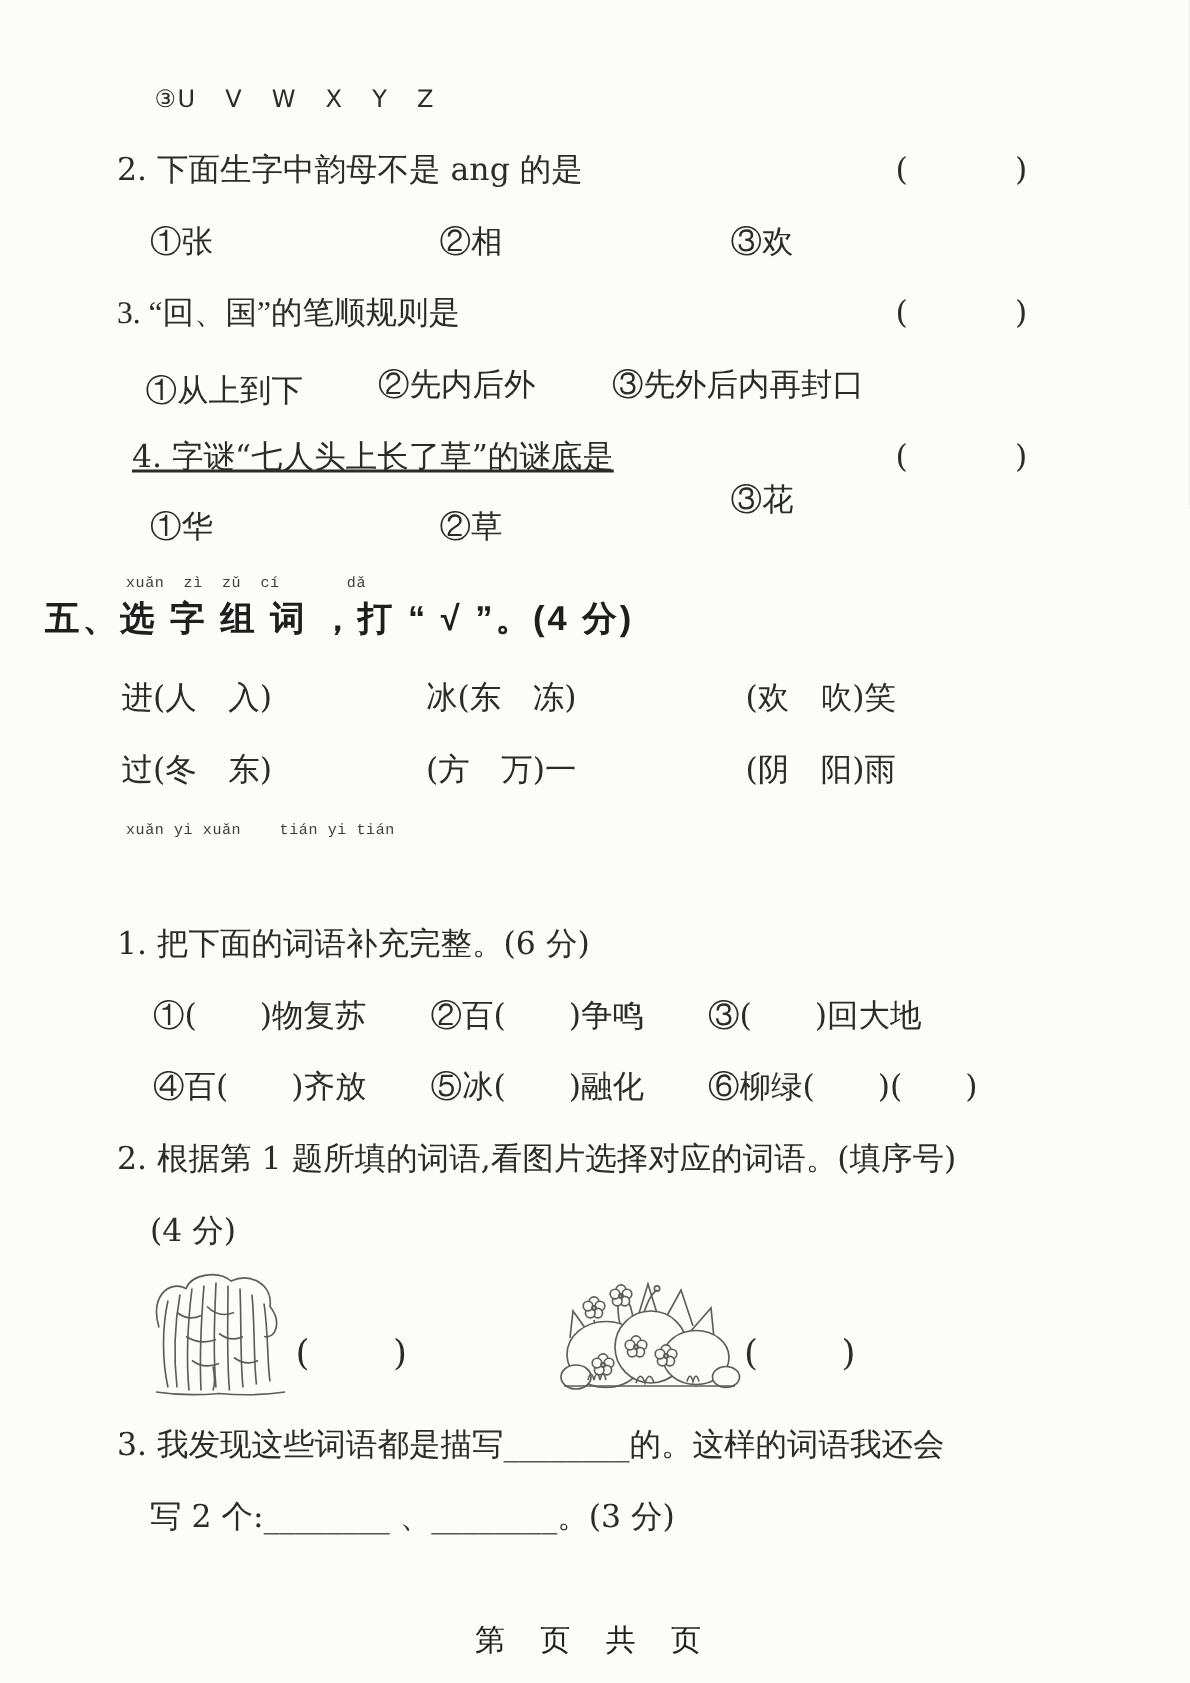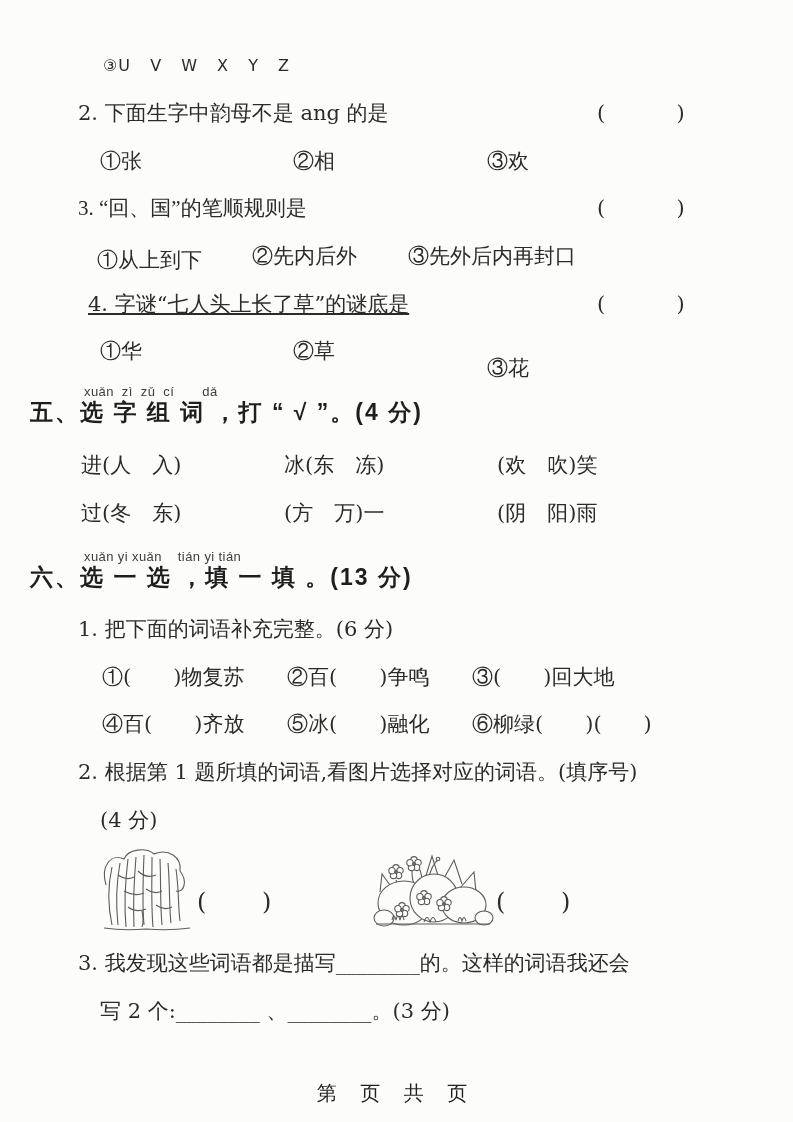--- a/index.html
+++ b/index.html
@@ -11,22 +11,22 @@
   }
   .t { position:absolute; white-space:pre; font-size:21px; line-height:1.2; }
   .latin-line { font-family:"DejaVu Sans","Liberation Sans",sans-serif; font-size:16px; word-spacing:13px; letter-spacing:1px; }
   .paren { font-size:21px; letter-spacing:2px; }
   .img-paren { font-size:24px; }
   .heading {
     font-family:"Liberation Sans","DejaVu Sans",sans-serif;
     font-weight:700; font-size:23px; letter-spacing:2px; color:#1e1e1e;
   }
   .pinyin {
-    font-family:Liberation Sans, sans-serif;
-    font-size:13px; color:#3d3d3d; letter-spacing:0.4px;
+    font-family:Liberation Mono, monospace;
+    font-size:10px; color:#3d3d3d; letter-spacing:0.4px;
   }
   .footer {
     position:absolute; left:0; width:100%; text-align:center;
     font-family:"Liberation Sans","DejaVu Sans",sans-serif;
     font-size:20px; letter-spacing:9px; color:#1f1f1f;
   }
   .sketch { position:absolute; }
   .sketch path, .sketch ellipse, .sketch circle { stroke:#5c5c5c; stroke-width:1.1; fill:none; }
   .sketch .fillbg { fill:#fcfcfa; }
 </style>
@@ -46,35 +46,34 @@
   <div class="t" style="left:78px; top:196px;font-family:Liberation Serif, serif;">3. “回、国”的笔顺规则是</div>
   <div class="t paren" style="left:597px; top:196px;">(        )</div>
   <div class="t" style="left:97px; top:248px;">①从上到下</div>
   <div class="t" style="left:252px; top:244px;">②先内后外</div>
   <div class="t" style="left:408px; top:244px;">③先外后内再封口</div>
 
   <div class="t" style="left:88px; top:292px;text-decoration:underline;">4. 字谜“七人头上长了草”的谜底是</div>
   <div class="t paren" style="left:597px; top:292px;">(        )</div>
   <div class="t" style="left:100px; top:339px;">①华</div>
   <div class="t" style="left:293px; top:339px;">②草</div>
-  <div class="t" style="left:487px; top:356px;text-align:center;">③花</div>
+  <div class="t" style="left:487px; top:321px;text-align:center;">③花</div>
 
   <div class="t pinyin" style="left:84px; top:384px;">xuǎn  zì  zǔ  cí       dǎ</div>
   <div class="t heading" style="left:30px; top:399px;">五、选 字 组 词 ，打 “ √ ”。(4 分)</div>
 
   <div class="t" style="left:81px; top:453px;">进(人　入)</div>
   <div class="t" style="left:284px; top:453px;">冰(东　冻)</div>
   <div class="t" style="left:497px; top:453px;">(欢　吹)笑</div>
 
   <div class="t" style="left:81px; top:501px;">过(冬　东)</div>
   <div class="t" style="left:284px; top:501px;">(方　万)一</div>
   <div class="t" style="left:497px; top:501px;">(阴　阳)雨</div>
 
   <div class="t pinyin" style="left:84px; top:549px;">xuǎn yi xuǎn    tián yi tián</div>
-  <div class="t heading" style="left:30px; top:564px;">六、选 一 选 ，填 一 填 。(13 分)</div>
 
   <div class="t" style="left:78px; top:617px;">1. 把下面的词语补充完整。(6 分)</div>
 
   <div class="t" style="left:102px; top:665px;">①(　　)物复苏</div>
   <div class="t" style="left:287px; top:665px;">②百(　　)争鸣</div>
   <div class="t" style="left:472px; top:665px;">③(　　)回大地</div>
 
   <div class="t" style="left:102px; top:712px;">④百(　　)齐放</div>
   <div class="t" style="left:287px; top:712px;">⑤冰(　　)融化</div>
   <div class="t" style="left:472px; top:712px;">⑥柳绿(　　)(　　)</div>

